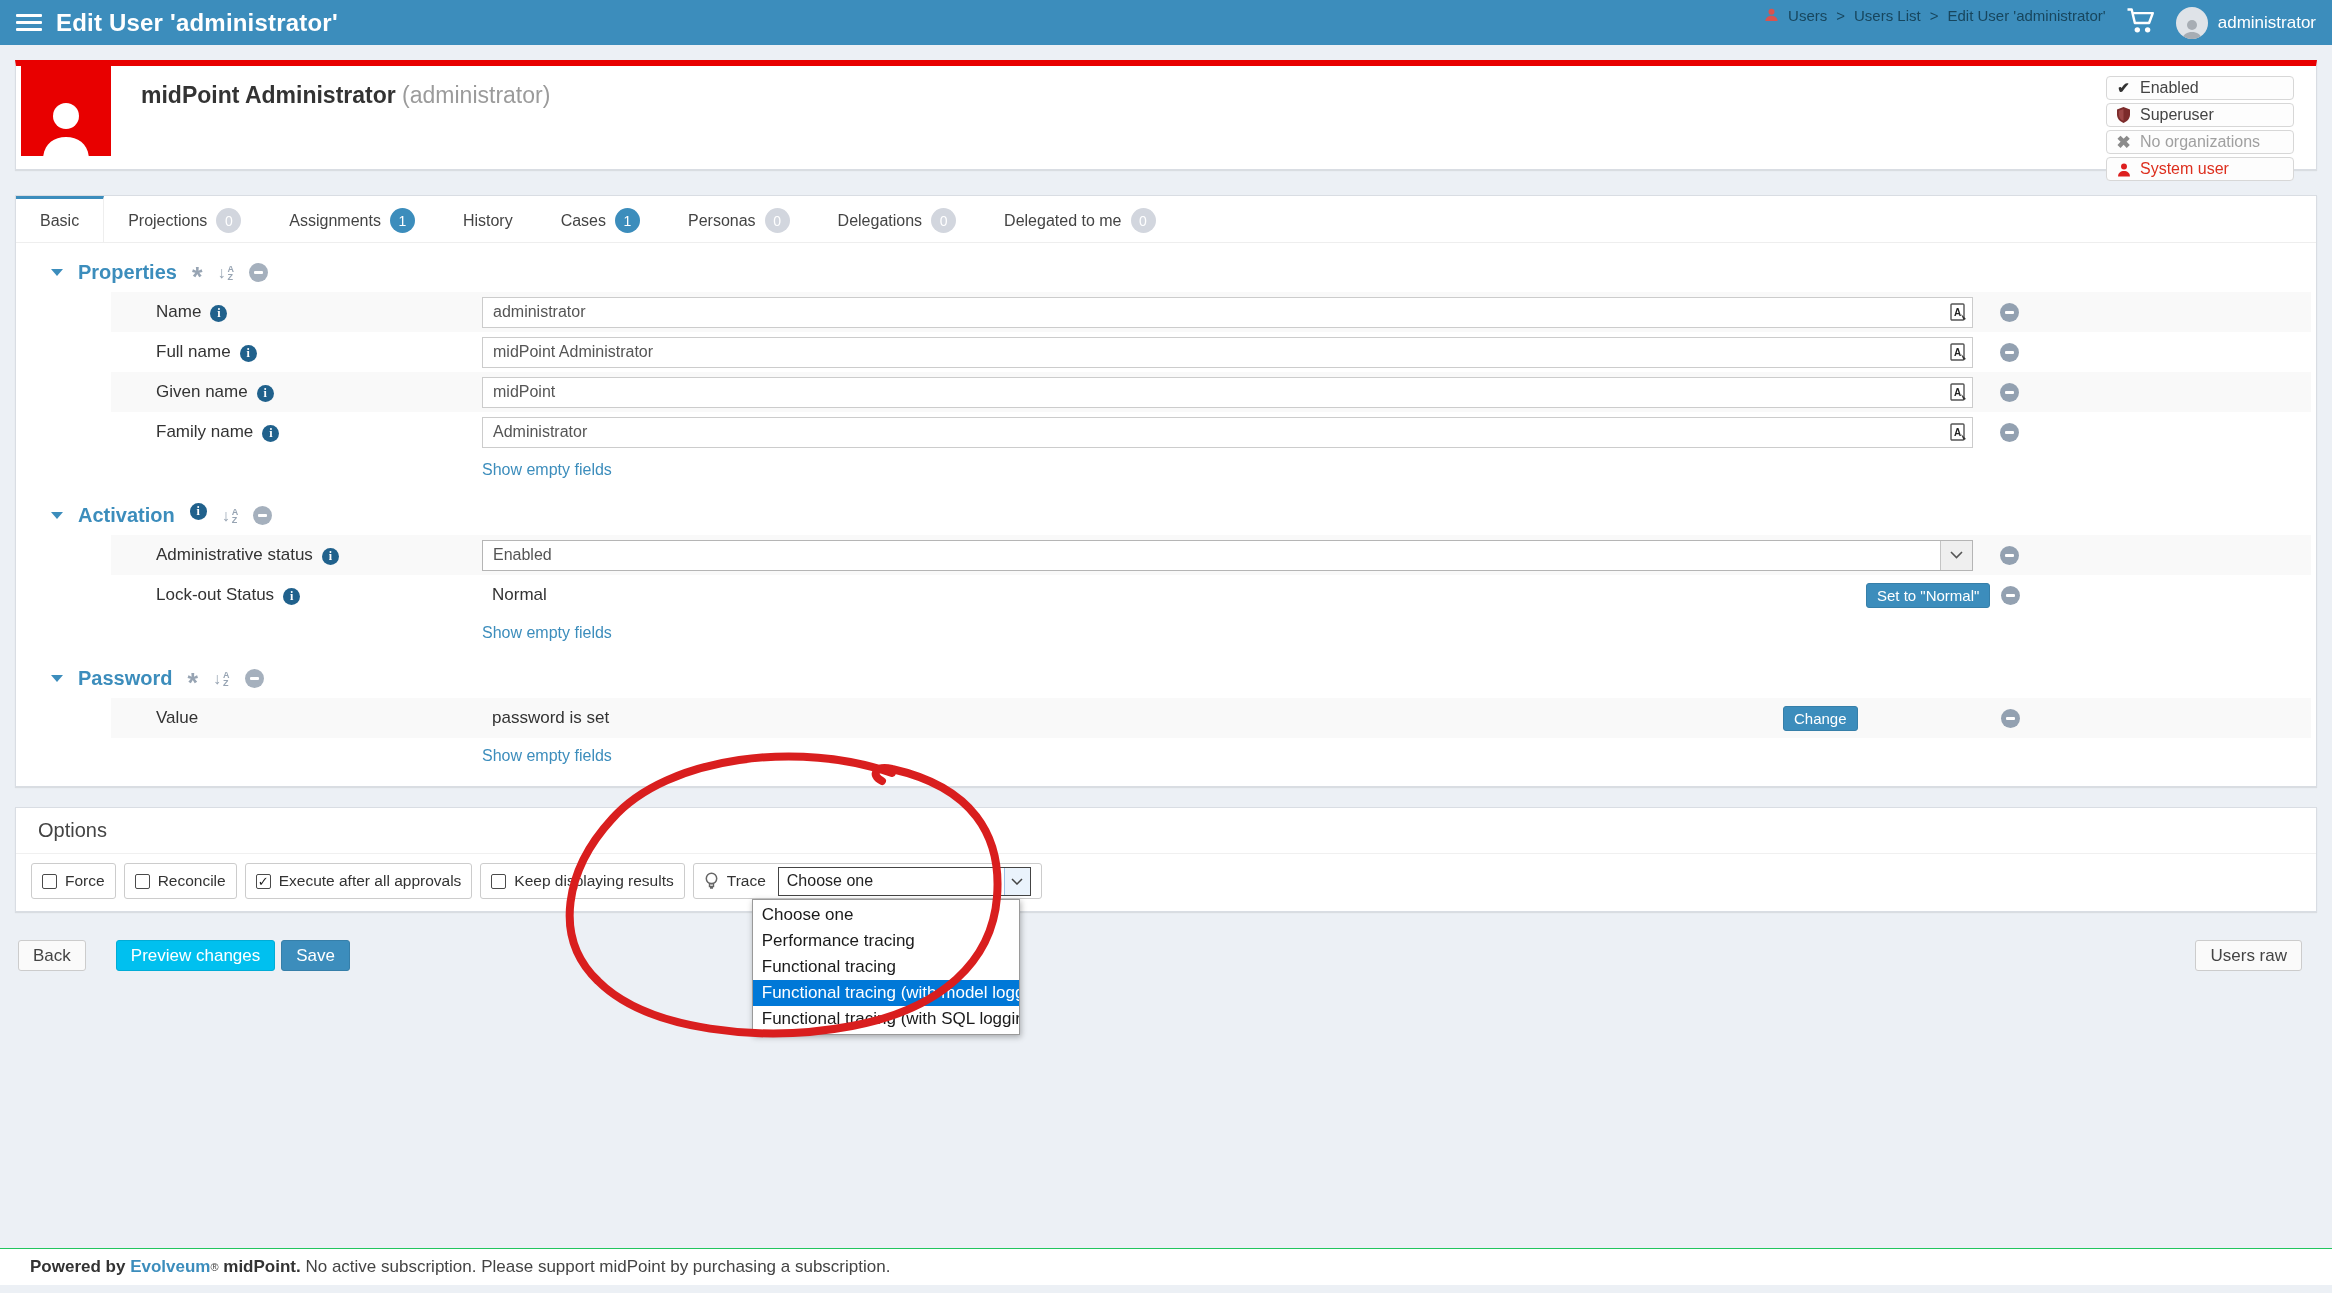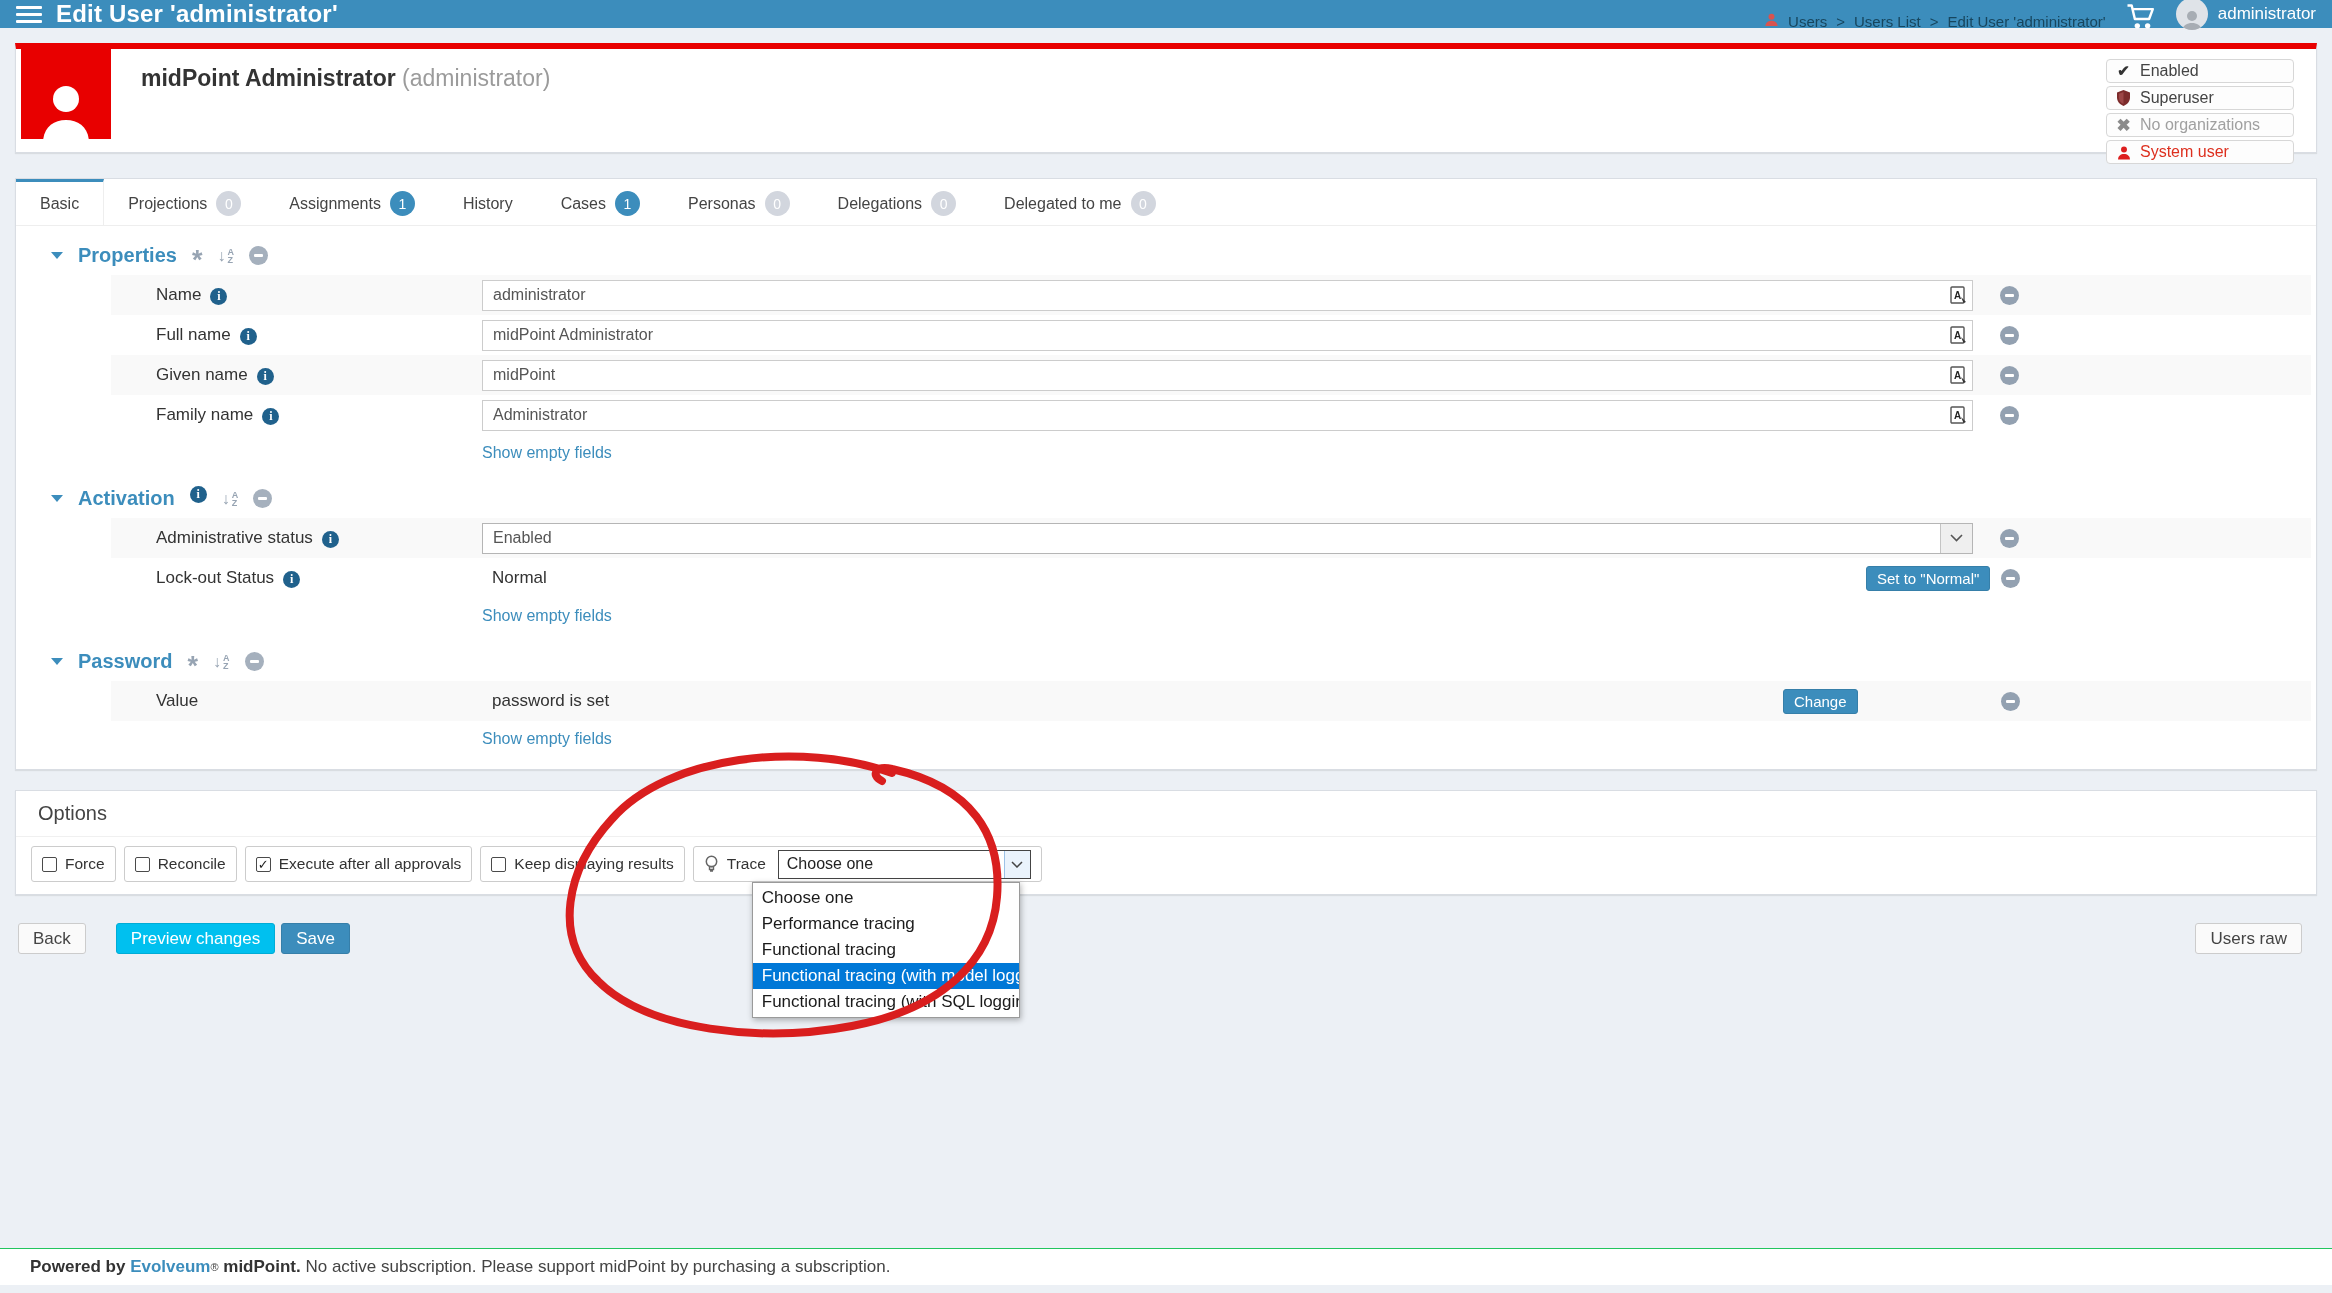--- a/index.html
+++ b/index.html
@@ -7,27 +7,27 @@
   body {
     font-family: "Liberation Sans", sans-serif;
     font-size: 17px;
     color: #333;
     background: #ecf0f5;
   }
   #page { position: relative; width: 2332px; height: 1293px; overflow: hidden; background:#ecf0f5; }
 
   
   .topbar {
-    height: 28px; background: #3c8dbc; display: flex; align-items: center;
+    height: 45px; background: #3c8dbc; display: flex; align-items: center;
     padding: 0 16px; color: #fff;
   }
   .hamburger { width: 26px; cursor: pointer; margin-right: 14px; display:flex; flex-direction:column; gap:4px; }
   .hamburger span { display:block; height:3px; background:#fff; border-radius:1px; }
   .topbar-title { font-size: 24px; font-weight: bold; letter-spacing: .2px; }
-  .topbar-right { margin-left: auto; display: flex; align-items: flex-end; gap: 20px; }
+  .topbar-right { margin-left: auto; display: flex; align-items: flex-start; gap: 20px; }
   .breadcrumb { display: flex; align-items: center; gap: 9px; font-size: 15px; color: #17465e; }
   .breadcrumb .sep { color: #17465e; }
   .crumb { cursor: pointer; }
   .cart { display:flex; align-items:center; cursor:pointer; }
   .usermenu { display: flex; align-items: center; gap: 10px; cursor: pointer; }
   .usermenu .avatar-circle {
     width: 32px; height: 32px; border-radius: 50%; background: #dfe3e8;
     display:flex; align-items:flex-end; justify-content:center; overflow:hidden;
   }
   .usermenu .uname { font-size: 17px; color: #fff; }

